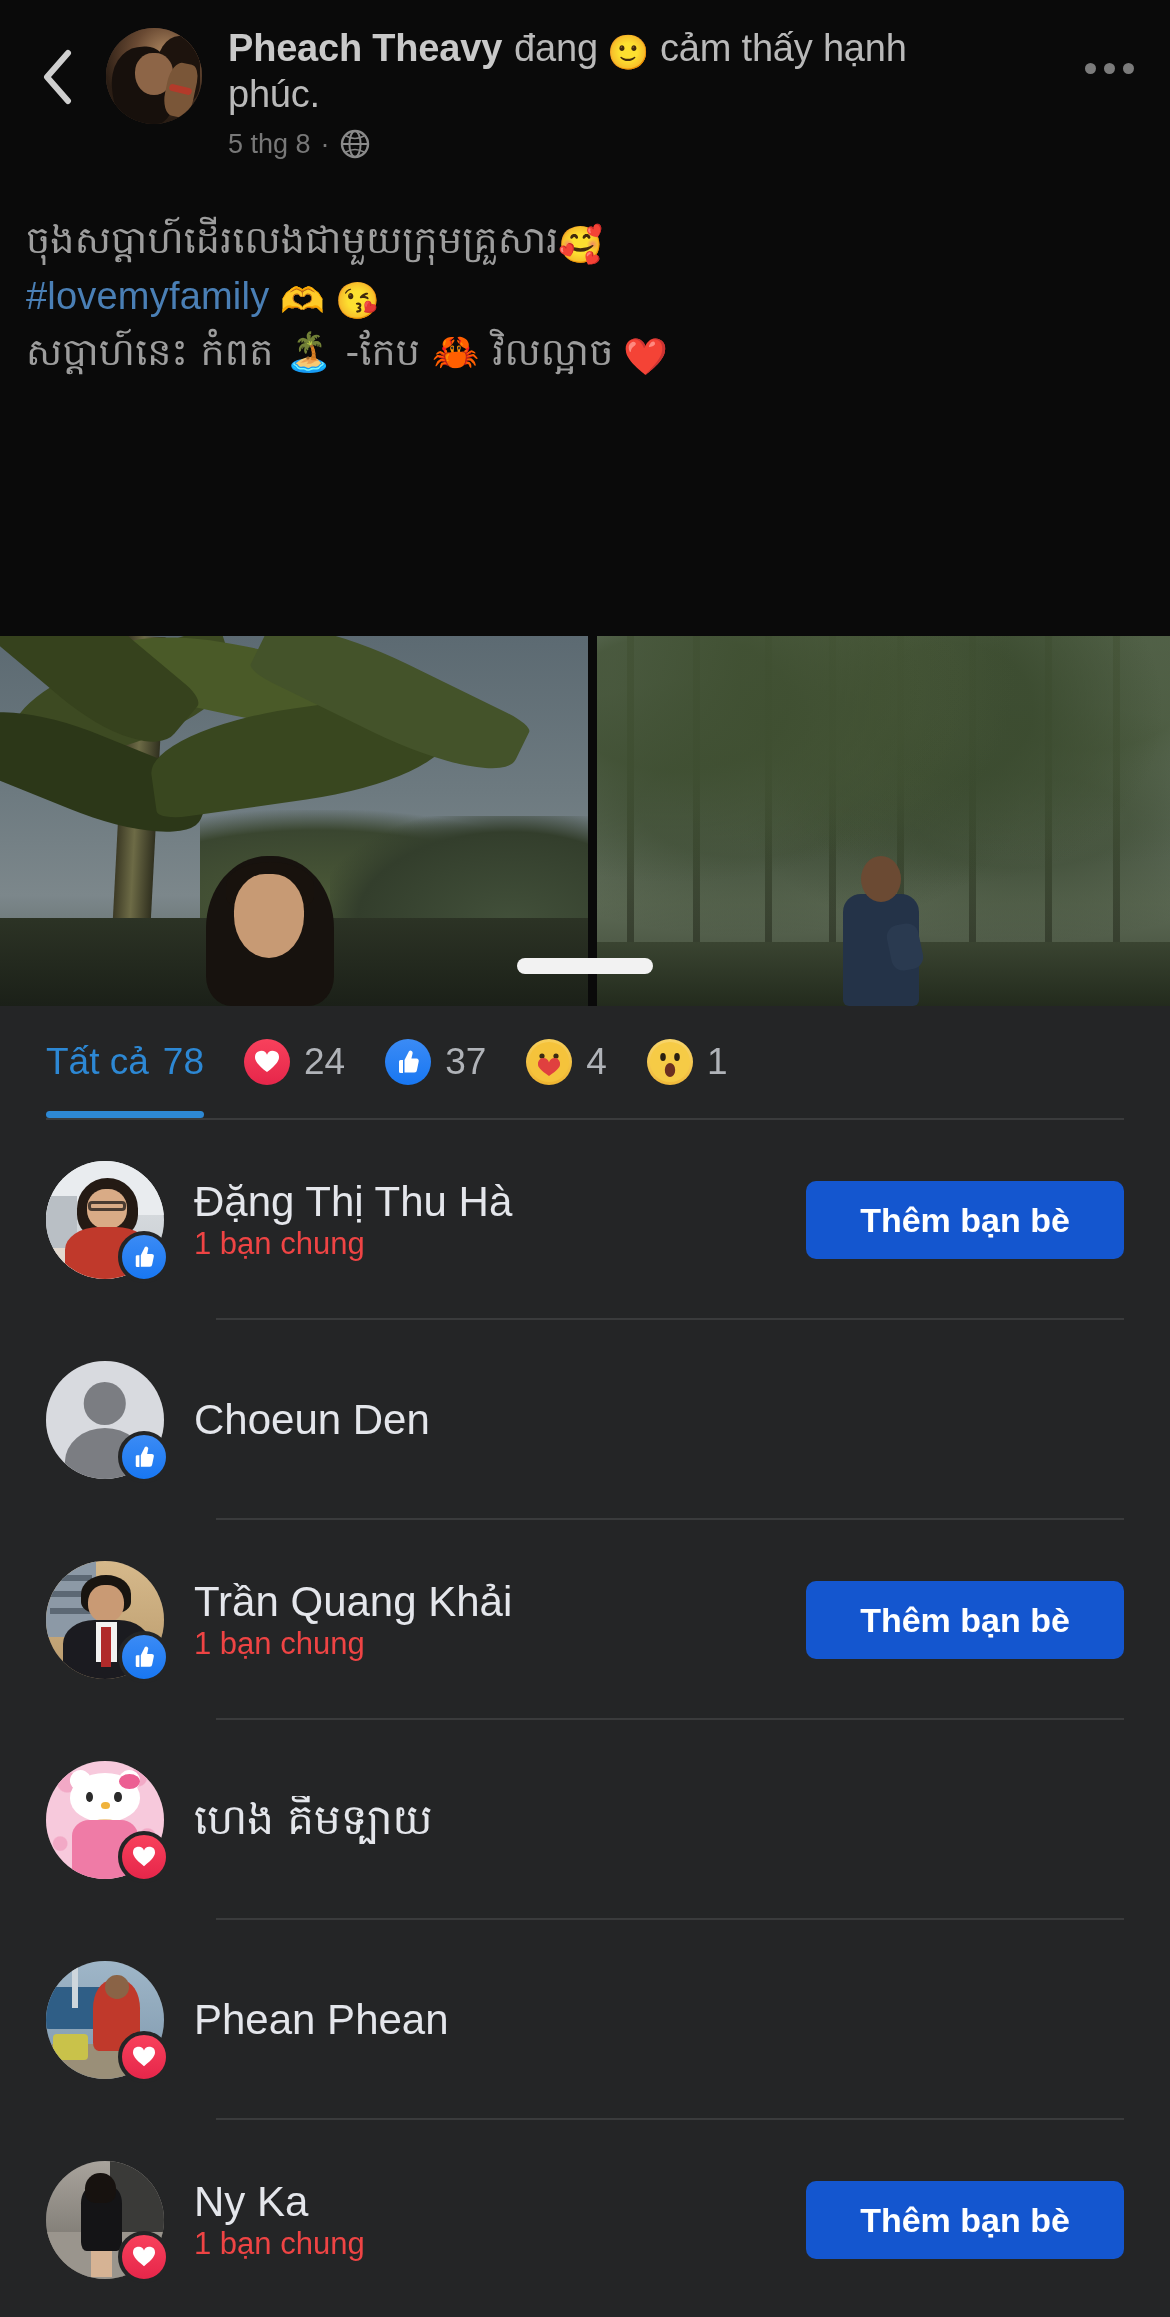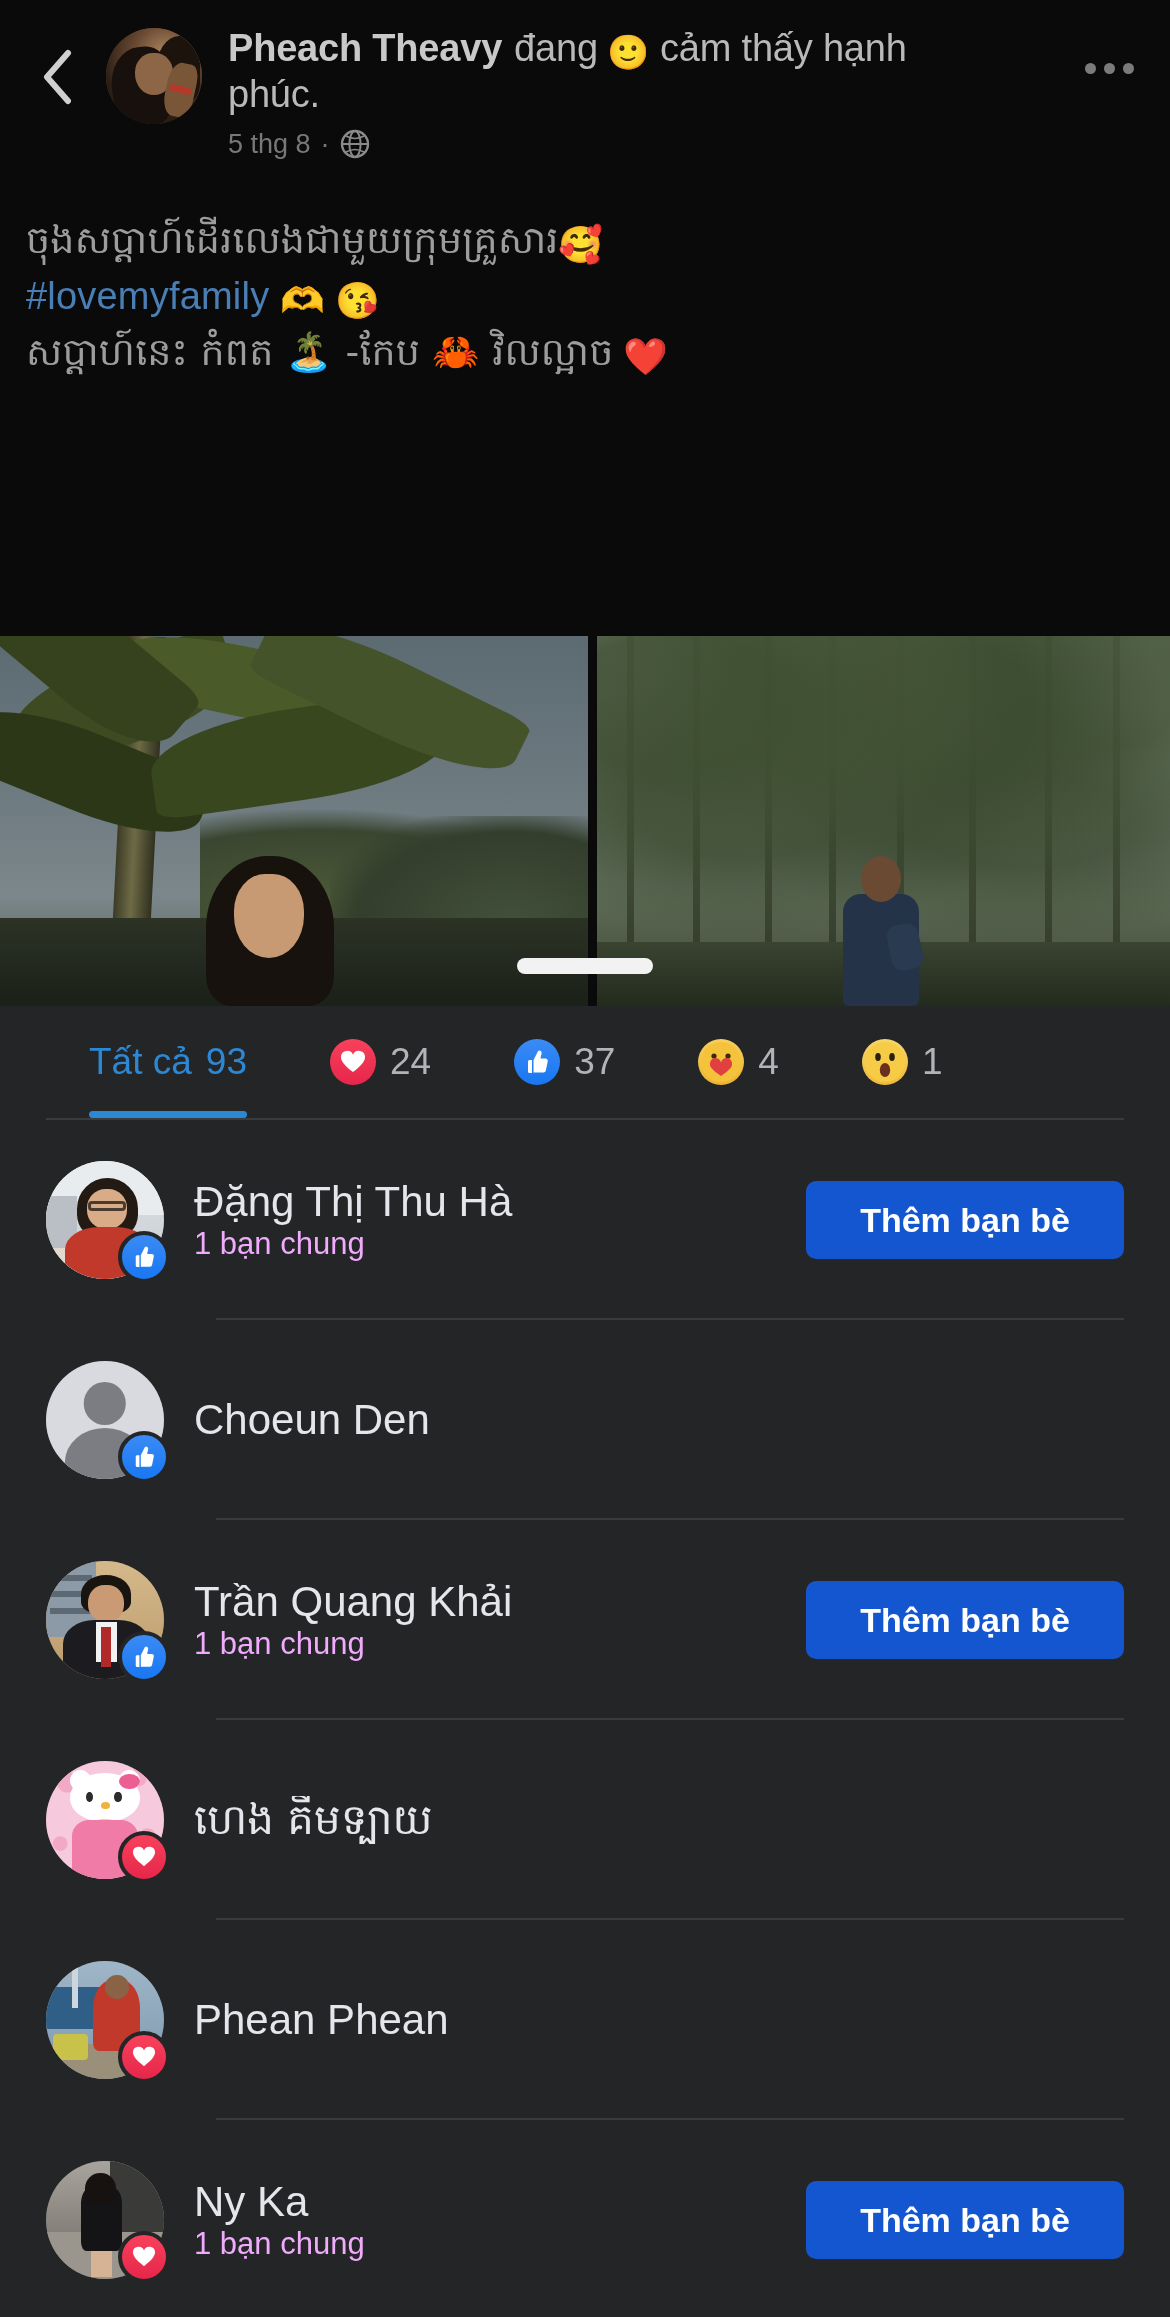--- a/index.html
+++ b/index.html
@@ -223,21 +223,20 @@
     height: 112px;
     gap: 0;
   }
   .tab {
     display: flex;
     align-items: center;
     gap: 14px;
     height: 100%;
     position: relative;
     padding-right: 40px;
-    margin-left: 43px;
   }
   .tab-label {
     font-size: 37px;
     color: #b0b3b8;
     white-space: nowrap;
   }
   .tab.active .tab-label { color: #2d88d4; }
   .tab.active::after {
     content: "";
     position: absolute;
@@ -318,21 +317,21 @@
   .p-name {
     font-size: 42px;
     color: #e4e6eb;
     line-height: 1.12;
     white-space: nowrap;
     overflow: hidden;
   }
   .p-name.khm { font-family: "DejaVu Sans", "Liberation Sans", sans-serif; }
   .p-sub {
     font-size: 31px;
-    color: #f0abfc;
+    color: #ef4444;
     margin-top: 0;
   }
   .p-action {
     flex: 0 0 auto;
     margin-left: 16px;
   }
   .btn-add {
     background: #1456cf;
     color: #ffffff;
     border: none;
@@ -516,21 +515,21 @@
   </div>
 
   <div class="sheet">
 
     <div class="sheet-handle"></div>
 
     <div class="tabs">
 
       <div class="tab active">
         <span class="tab-label">Tất cả</span>
-        <span class="tab-label">93</span>
+        <span class="tab-label">78</span>
       </div>
 
       <div class="tab">
         <span class="r-badge r-love">
           <svg width="26" height="24" viewBox="0 0 26 24">
             <path d="M13 22 C3 14.5 1 10 1 7.2 A6.2 6.2 0 0 1 13 4.8 A6.2 6.2 0 0 1 25 7.2 C25 10 23 14.5 13 22 Z" fill="#ffffff"></path>
           </svg>
         </span>
         <span class="tab-count">24</span>
       </div>

